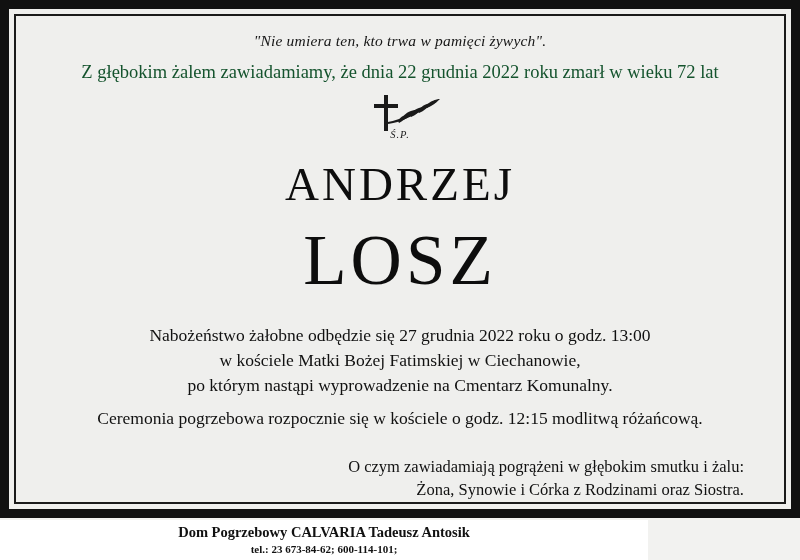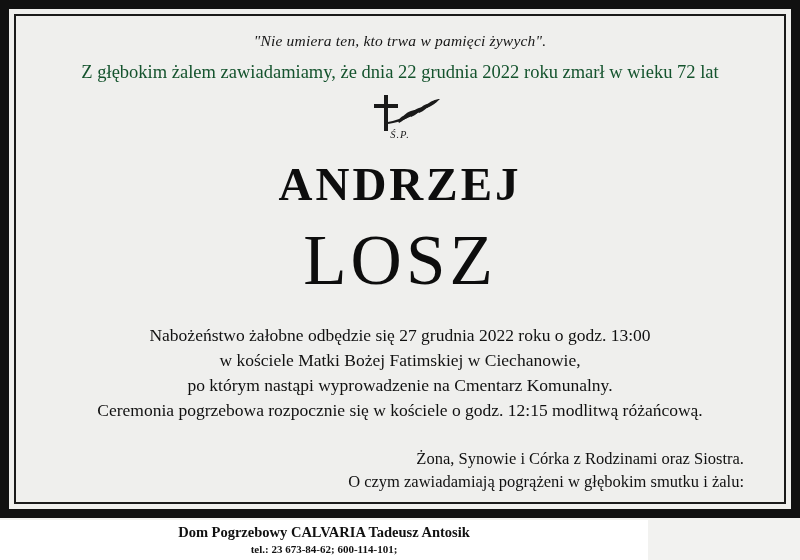--- a/index.html
+++ b/index.html
@@ -93,21 +93,21 @@
     font-size: 10.5px;
     font-style: italic;
     letter-spacing: 1px;
     margin-top: -4px;
     color: #222;
   }
   .name {
     font-size: 47px;
     letter-spacing: 3px;
     line-height: 1.08;
-    font-weight: 700;
+    font-weight: 400;
     margin-top: 10px;
     color: #0d0d0d;
     text-align: center;
   }
   .surname {
     font-size: 71px;
     letter-spacing: 4px;
     line-height: 1.08;
     font-weight: 400;
     margin-top: 12px;
@@ -115,21 +115,21 @@
   }
   .service {
     margin-top: 24px;
     font-size: 17.5px;
     line-height: 1.45;
   }
   .service div {
     white-space: nowrap;
   }
   .ceremony {
-    margin-top: 1px;
+    margin-top: 9px;
     font-size: 17.5px;
     white-space: nowrap;
   }
   .family {
     margin-top: 26px;
     font-size: 16.5px;
     line-height: 1.42;
     text-align: right;
     padding-right: 12px;
   }
@@ -197,22 +197,22 @@
 
           <div class="service">
             <div>Nabożeństwo żałobne odbędzie się 27 grudnia 2022 roku o godz. 13:00</div>
             <div>w kościele Matki Bożej Fatimskiej w Ciechanowie,</div>
             <div>po którym nastąpi wyprowadzenie na Cmentarz Komunalny.</div>
           </div>
 
           <div class="ceremony">Ceremonia pogrzebowa rozpocznie się w kościele o godz. 12:15 modlitwą różańcową.</div>
 
           <div class="family">
+            <div>O czym zawiadamiają pogrążeni w głębokim smutku i żalu:</div>
             <div>Żona, Synowie i Córka z Rodzinami oraz Siostra.</div>
-            <div>O czym zawiadamiają pogrążeni w głębokim smutku i żalu:</div>
           </div>
 
         </div>
 
       </div>
     </div>
   </div>
 
   <div class="footer">
     <div class="line1">Dom Pogrzebowy CALVARIA Tadeusz Antosik</div>

